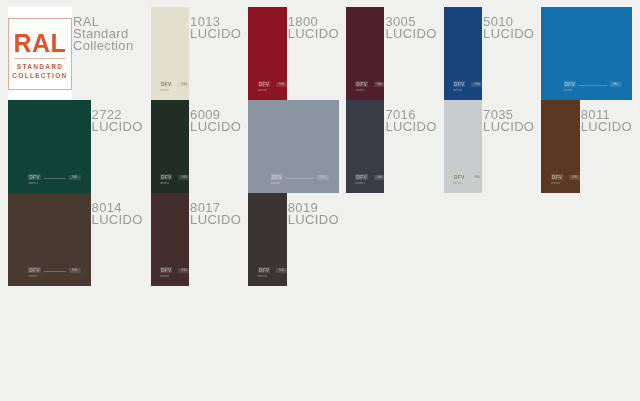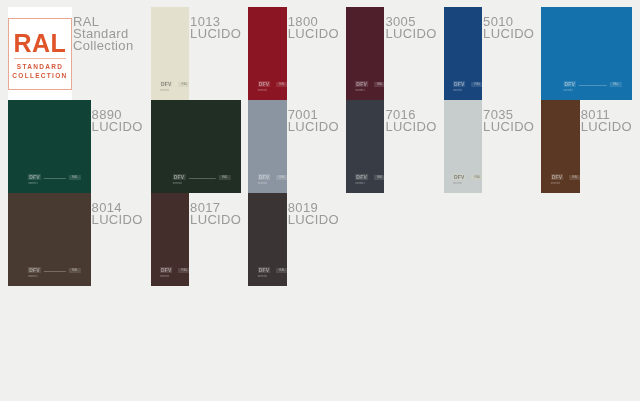--- a/index.html
+++ b/index.html
@@ -219,46 +219,46 @@
       <div class="swatch-chip" style="background: rgb(17, 66, 54);">
         <div class="chip-watermark ink-light">
           <div class="wm-left">
             <div class="wm-mark">DFV</div>
             <div class="wm-sub">vernici</div>
           </div>
           <div class="wm-rule"></div>
           <div class="wm-badge">RAL</div>
         </div>
       </div>
-      <div class="swatch-caption">8890 LUCIDO</div>
+      <div class="swatch-caption">2722 LUCIDO</div>
     </div>
     <div class="swatch-cell">
       <div class="swatch-chip" style="background: rgb(32, 46, 35);">
         <div class="chip-watermark ink-light">
           <div class="wm-left">
             <div class="wm-mark">DFV</div>
             <div class="wm-sub">vernici</div>
           </div>
           <div class="wm-rule"></div>
           <div class="wm-badge">RAL</div>
         </div>
       </div>
+      <div class="swatch-caption">6009 LUCIDO</div>
     </div>
     <div class="swatch-cell">
       <div class="swatch-chip" style="background: rgb(139, 149, 162);">
         <div class="chip-watermark ink-light">
           <div class="wm-left">
             <div class="wm-mark">DFV</div>
             <div class="wm-sub">vernici</div>
           </div>
           <div class="wm-rule"></div>
           <div class="wm-badge">RAL</div>
         </div>
       </div>
-      <div class="swatch-caption">7001 LUCIDO</div>
     </div>
     <div class="swatch-cell">
       <div class="swatch-chip" style="background: rgb(56, 61, 69);">
         <div class="chip-watermark ink-light">
           <div class="wm-left">
             <div class="wm-mark">DFV</div>
             <div class="wm-sub">vernici</div>
           </div>
           <div class="wm-rule"></div>
           <div class="wm-badge">RAL</div>

